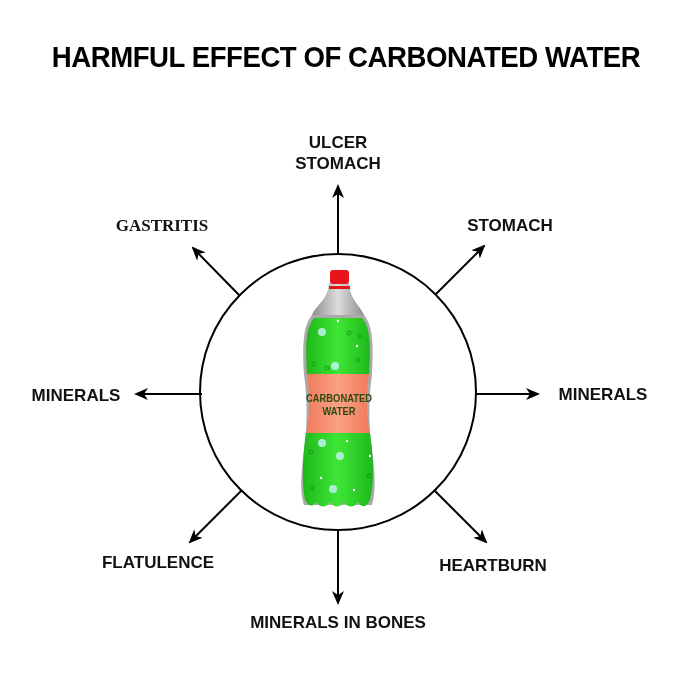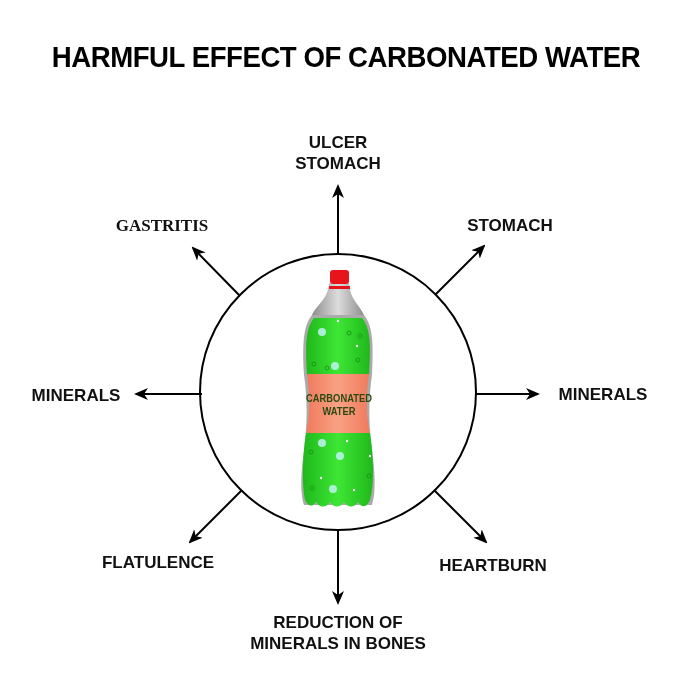--- a/index.html
+++ b/index.html
@@ -100,21 +100,20 @@
 <div class="lbl" style="left:450px;top:215px;width:120px;">
   <div>STOMACH</div>
 </div>
 <div class="lbl" style="left:548px;top:384px;width:110px;">
   <div>MINERALS</div>
 </div>
 <div class="lbl" style="left:428px;top:555px;width:130px;">
   <div>HEARTBURN</div>
 </div>
 <div class="lbl" style="left:218px;top:612px;width:240px;">
-  <div>REDUCTION OF</div>
   <div>MINERALS IN BONES</div>
 </div>
 <div class="lbl" style="left:86px;top:552px;width:144px;">
   <div>FLATULENCE</div>
 </div>
 <div class="lbl" style="left:24px;top:385px;width:104px;">
   <div>MINERALS</div>
 </div>
 <div class="lbl" style="left:100px;top:215px;width:124px;font-family:Liberation Serif, serif;">
   <div>GASTRITIS</div>

